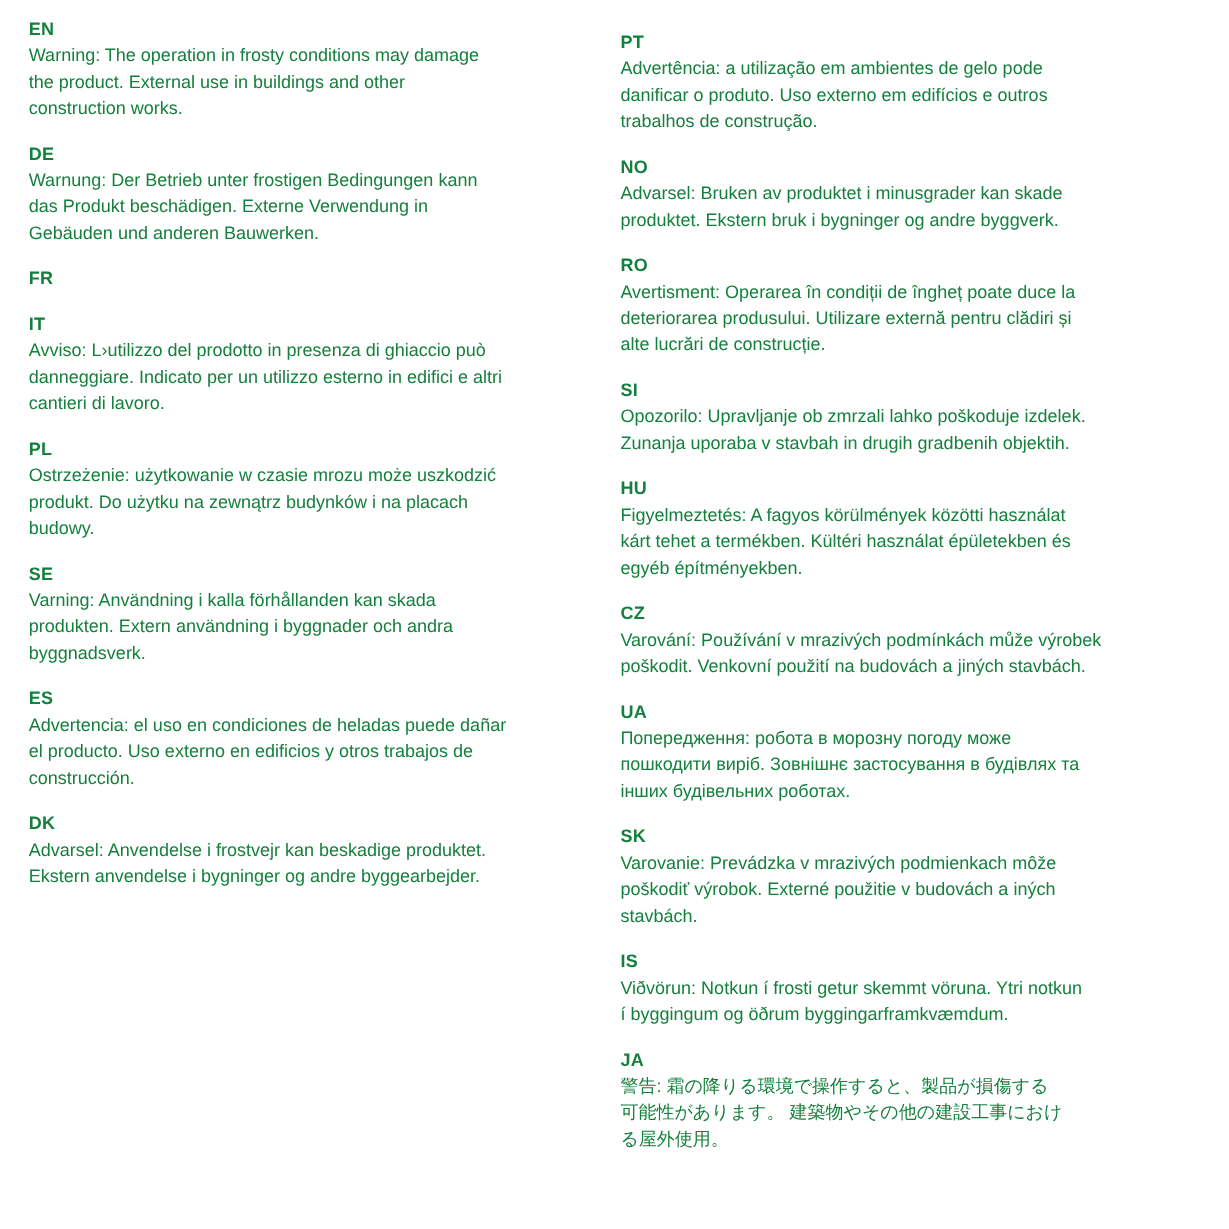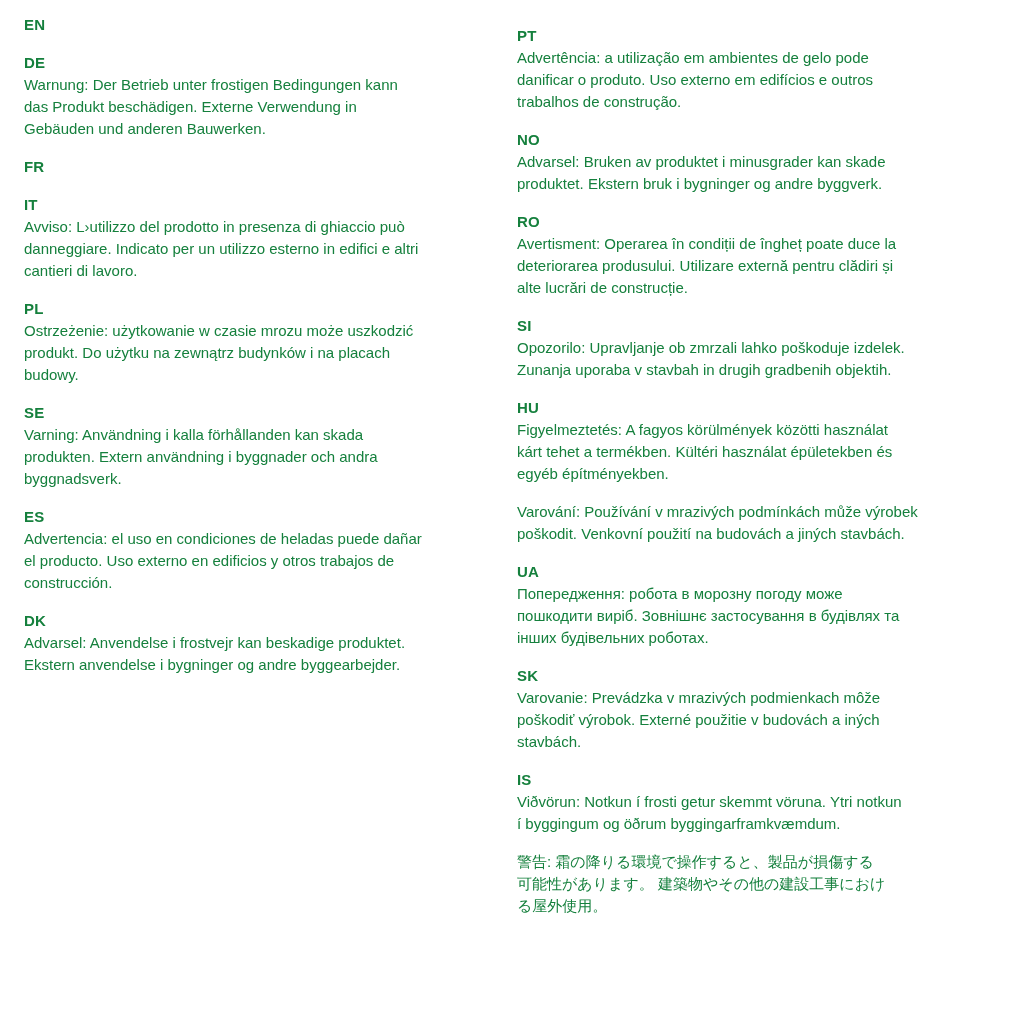--- a/index.html
+++ b/index.html
@@ -50,20 +50,23 @@
 </style>
 </head>
 <body>
 
 <div class="page">
 
   <div class="col col-left">
 
     <div class="lang-section">
       <h2 class="lang-code">EN</h2>
+      <p class="lang-text">Warning: The operation in frosty conditions may damage
+the product. External use in buildings and other
+construction works.</p>
     </div>
 
     <div class="lang-section">
       <h2 class="lang-code">DE</h2>
       <p class="lang-text">Warnung: Der Betrieb unter frostigen Bedingungen kann
 das Produkt beschädigen. Externe Verwendung in
 Gebäuden und anderen Bauwerken.</p>
     </div>
 
     <div class="lang-section">
@@ -136,20 +139,21 @@
     </div>
 
     <div class="lang-section">
       <h2 class="lang-code">HU</h2>
       <p class="lang-text">Figyelmeztetés: A fagyos körülmények közötti használat
 kárt tehet a termékben. Kültéri használat épületekben és
 egyéb építményekben.</p>
     </div>
 
     <div class="lang-section">
+      <h2 class="lang-code">CZ</h2>
       <p class="lang-text">Varování: Používání v mrazivých podmínkách může výrobek
 poškodit. Venkovní použití na budovách a jiných stavbách.</p>
     </div>
 
     <div class="lang-section">
       <h2 class="lang-code">UA</h2>
       <p class="lang-text">Попередження: робота в морозну погоду може
 пошкодити виріб. Зовнішнє застосування в будівлях та
 інших будівельних роботах.</p>
     </div>
@@ -161,20 +165,21 @@
 stavbách.</p>
     </div>
 
     <div class="lang-section">
       <h2 class="lang-code">IS</h2>
       <p class="lang-text">Viðvörun: Notkun í frosti getur skemmt vöruna. Ytri notkun
 í byggingum og öðrum byggingarframkvæmdum.</p>
     </div>
 
     <div class="lang-section">
+      <h2 class="lang-code">JA</h2>
       <p class="lang-text">警告: 霜の降りる環境で操作すると、製品が損傷する
 可能性があります。 建築物やその他の建設工事におけ
 る屋外使用。</p>
     </div>
 
   </div>
 
 </div>
 
 </body></html>

